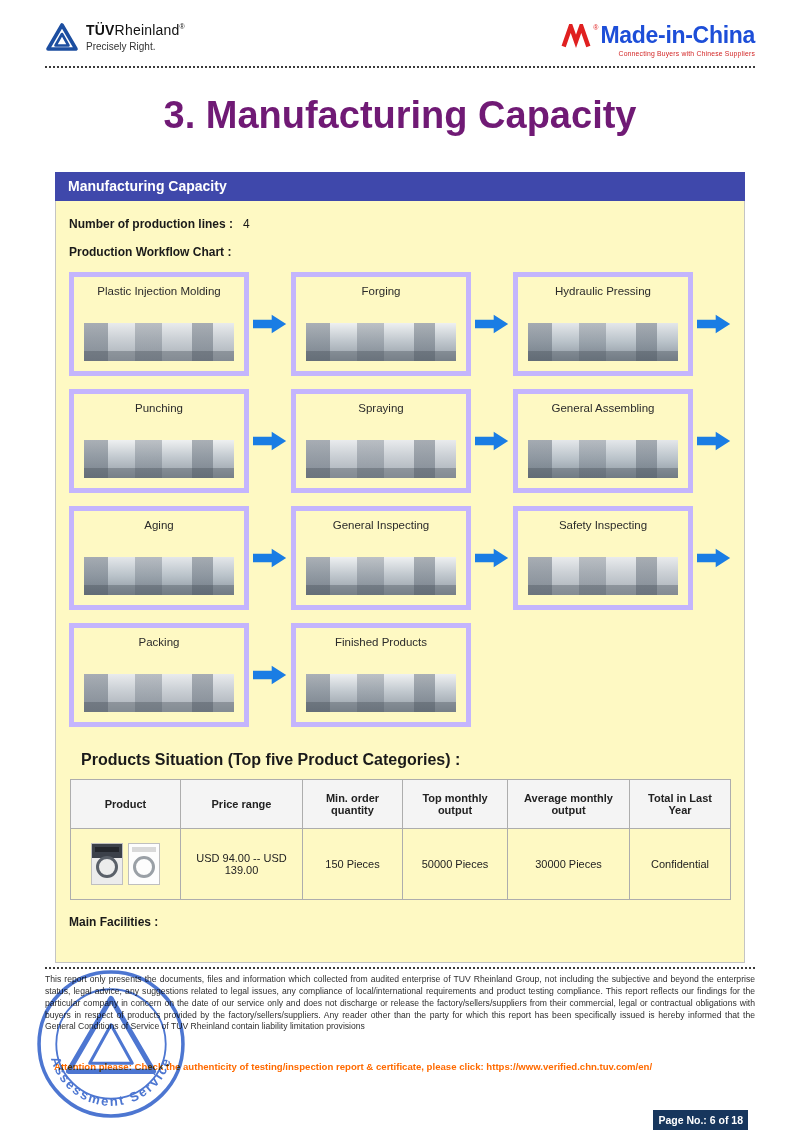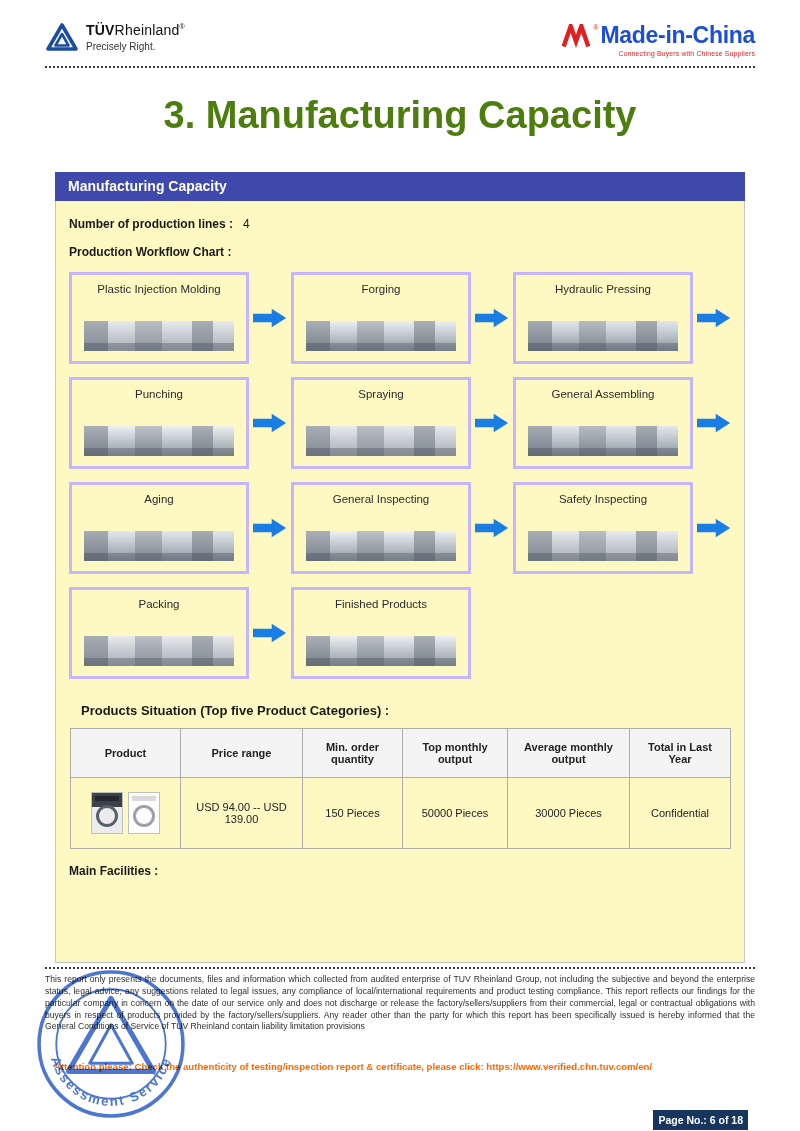--- a/index.html
+++ b/index.html
@@ -19,48 +19,48 @@
   .mic-m{width:30px;height:24px;}
   .mic-reg{color:#e02020;font-size:7px;align-self:flex-start;margin-top:2px;}
   .mic-brand{font-size:23px;font-weight:bold;color:#1d4ed8;letter-spacing:-.3px;}
   .mic-tagline{font-size:6.8px;color:#d22525;margin-top:1px;letter-spacing:.2px;}
 
   .dotline{position:absolute;left:45px;right:45px;border-top:2px dotted #3a3a3a;height:0;}
   .dl-top{top:66px;}
   .dl-bottom{top:967px;}
 
   .page-title{position:absolute;top:94px;left:0;right:0;margin:0;text-align:center;
-              font-size:38px;font-weight:bold;color:#4d7c0f;}
+              font-size:38px;font-weight:bold;color:#701a75;}
 
   
   .section{position:absolute;left:55px;top:172px;width:690px;}
   .section-bar{height:29px;background:#3f48ab;color:#fff;font-size:14px;font-weight:bold;
                line-height:29px;padding-left:13px;box-sizing:border-box;}
   .section-body{border:1px solid #c4c4c4;border-top:none;background:#fef9c3;
                 padding:14px 13px 16px;height:762px;box-sizing:border-box;overflow:hidden;}
   .kv{font-size:12px;margin:2px 0 14px;}
   .kv-val{margin-left:10px;font-weight:normal;}
   .wf-label{font-size:12px;margin-bottom:13px;}
 
   .wf-row{display:grid;grid-template-columns:180px 34px 180px 34px 180px 34px;
           justify-content:space-between;align-items:center;margin-bottom:13px;}
-  .wf-box{border:3px solid #c4b5fd;height:92px;display:flex;flex-direction:column;box-sizing:border-box;gap:20px;}
+  .wf-box{border:5px solid #c4b5fd;height:104px;display:flex;flex-direction:column;box-sizing:border-box;gap:20px;}
   .wf-title{font-size:11.5px;text-align:center;padding:8px 4px 6px;color:#2b2b2b;}
   .wf-photo{width:150px;height:56px;margin:auto auto 10px;position:relative;overflow:hidden;}
   .wf-photo::before{content:"";position:absolute;inset:0;background:
      linear-gradient(90deg,rgba(88,98,110,.45) 0 16%,transparent 16% 34%,
      rgba(88,98,110,.33) 34% 52%,transparent 52% 72%,rgba(88,98,110,.45) 72% 86%,transparent 86%);}
   .wf-photo::after{content:"";position:absolute;left:0;right:0;bottom:0;height:26%;background:rgba(66,74,84,.35);}
   .ph-a{background:linear-gradient(180deg,#e9ebed 0%,#ccd1d6 40%,#a7aeb6 100%);}
   .ph-b{background:linear-gradient(180deg,#eef0f1 0%,#c2c9cf 45%,#939ca5 100%);}
   .ph-c{background:linear-gradient(180deg,#e4e7ea 0%,#b9c2c9 50%,#8b959f 100%);}
   .arrow{width:34px;height:22px;display:block;}
   .arrow path{fill:#1a7de4;}
 
-  .products-label{font-size:13px;margin:24px 0 0;padding-left:12px;}
+  .products-label{font-size:16px;margin:24px 0 0;padding-left:12px;}
   .ptable{border-collapse:collapse;width:660px;margin:10px 0 0 1px;table-layout:fixed;padding-left:38px;}
   .ptable th,.ptable td{border:1px solid #adadad;font-size:11px;text-align:center;
                         vertical-align:middle;padding:2px 6px;color:#222;}
   .ptable th{background:#f4f4f4;font-weight:bold;height:44px;}
   .ptable td{height:66px;}
   .machines{display:flex;gap:5px;justify-content:center;align-items:flex-end;}
   .machine{width:30px;height:40px;background:#fdfdfd;border:1px solid #bfbfbf;position:relative;}
   .machine::before{content:"";position:absolute;top:3px;left:3px;right:3px;height:5px;background:#d9d9d9;}
   .machine::after{content:"";position:absolute;left:50%;top:58%;width:16px;height:16px;
                   border:3px solid #9aa0a6;border-radius:50%;transform:translate(-50%,-50%);}

